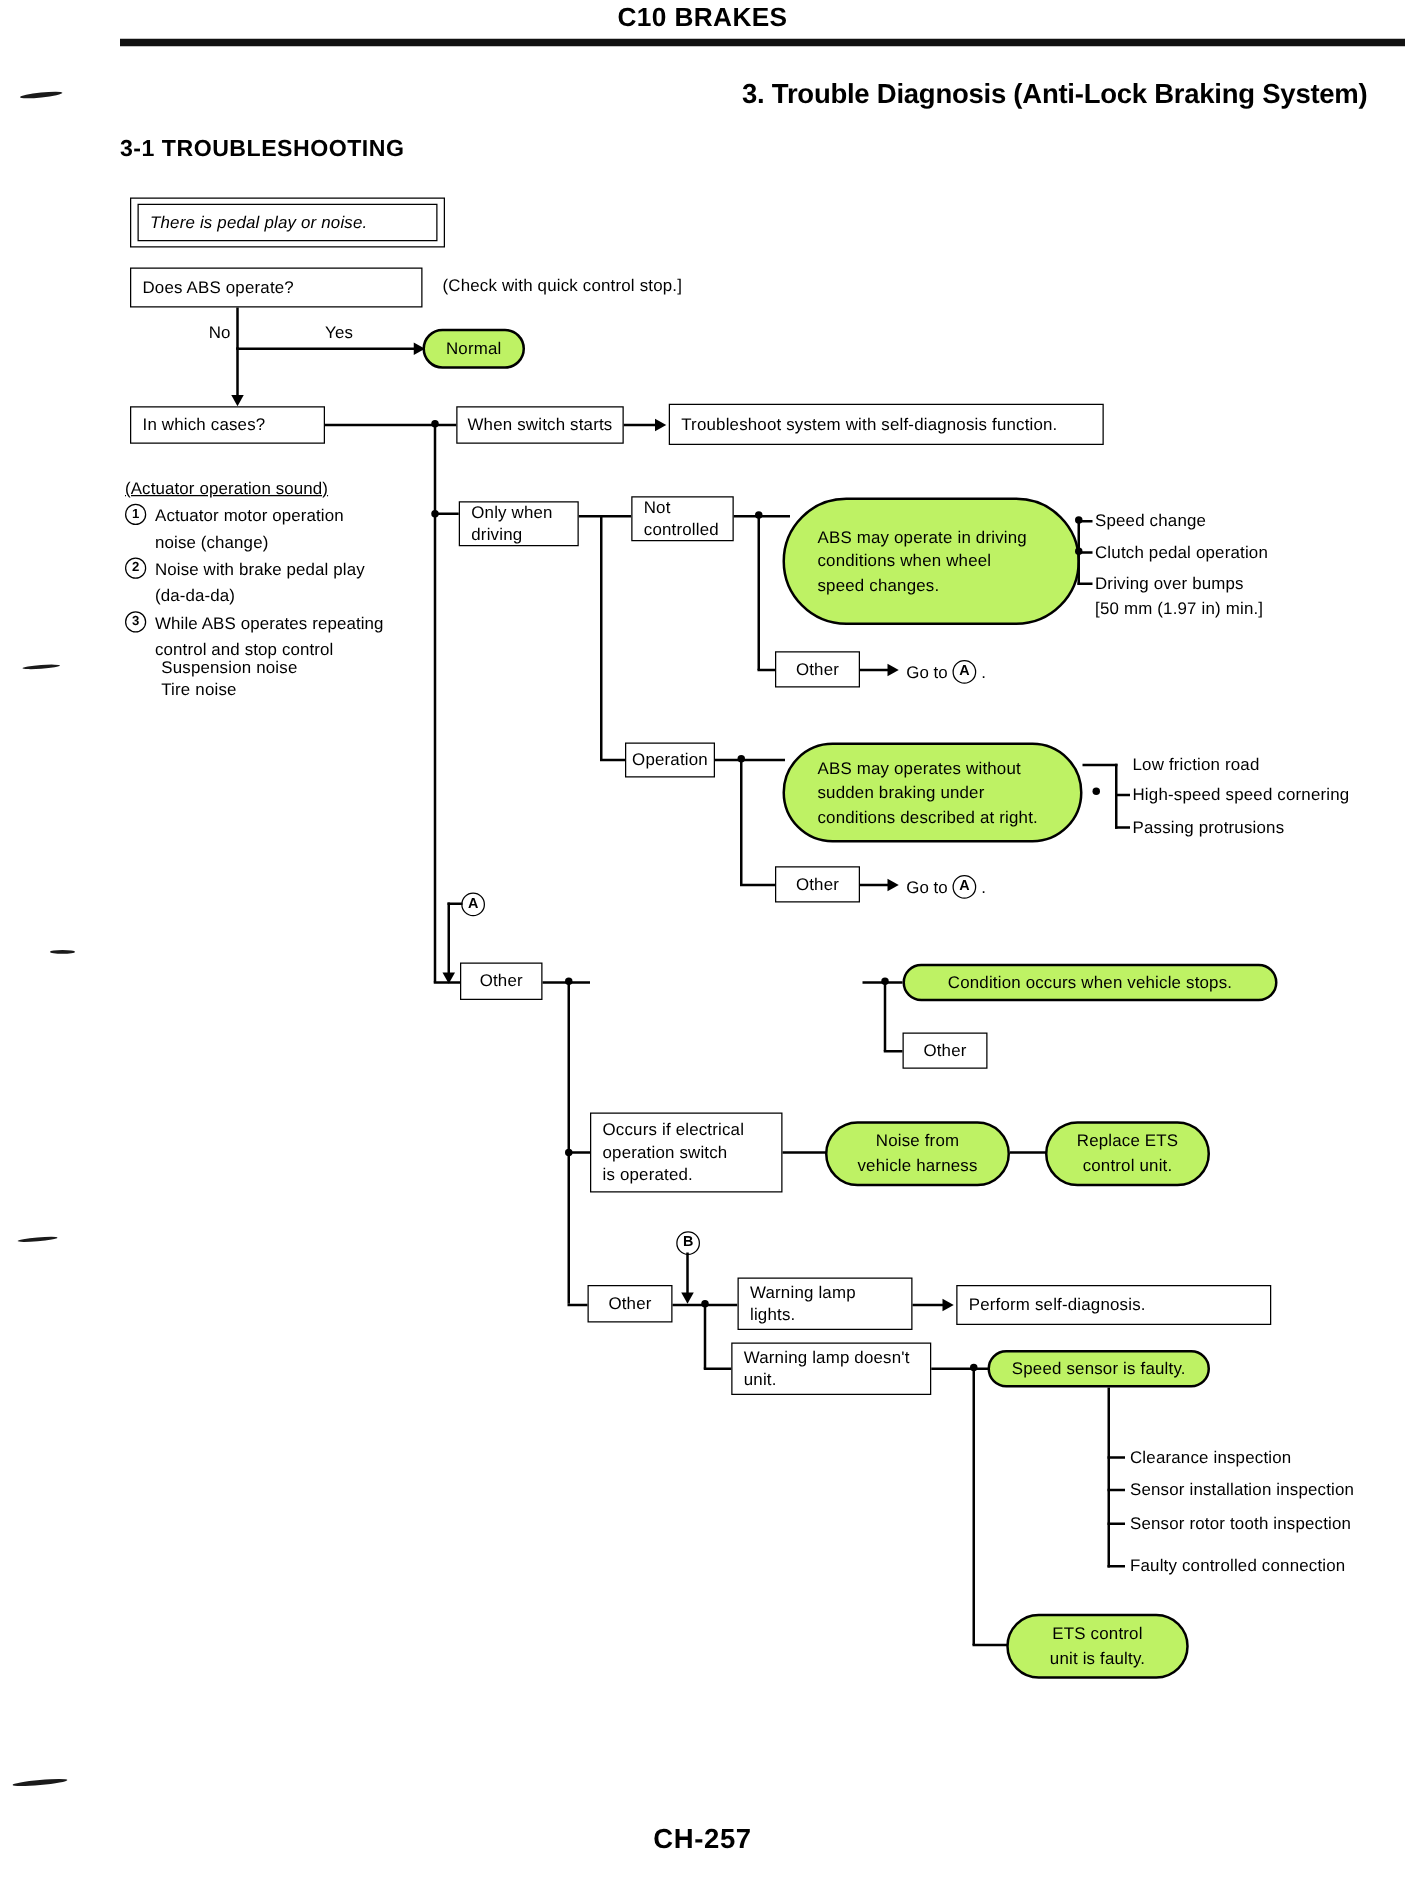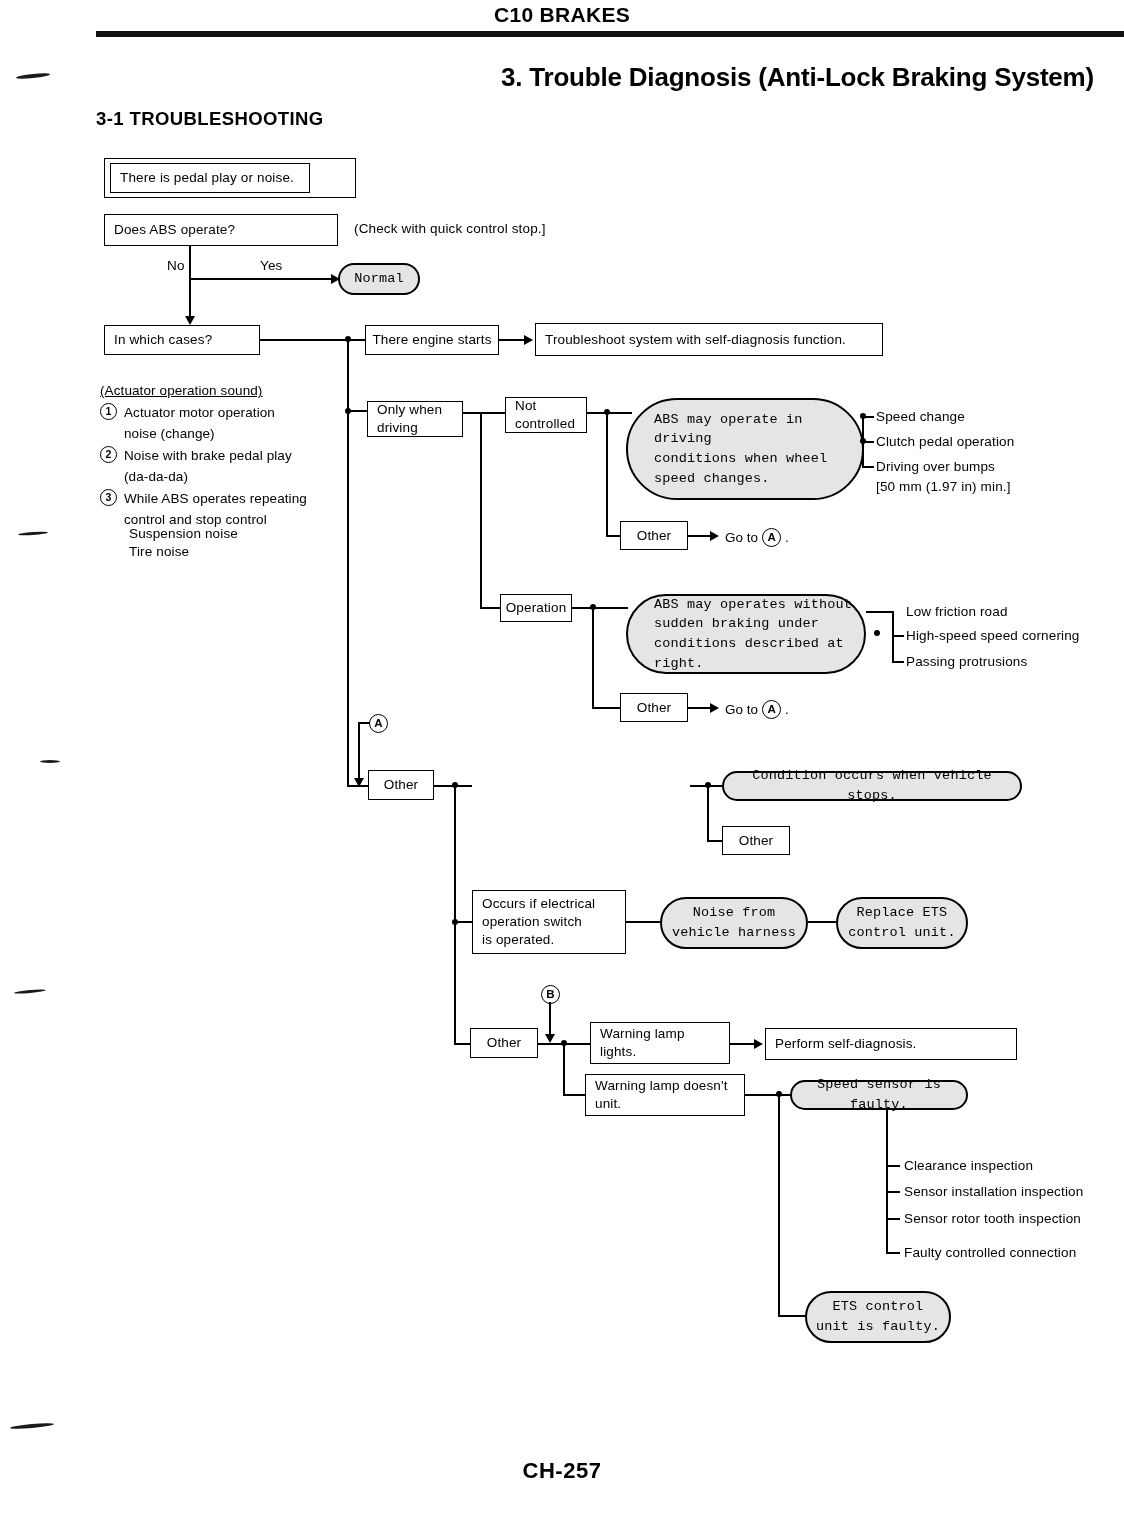--- a/index.html
+++ b/index.html
@@ -21,21 +21,21 @@
     position:absolute; left:0; top:3px; width:1124px;
     text-align:center;
     font-size:21px; font-weight:bold; letter-spacing:.3px;
   }
   .hdr-rule{
     position:absolute; left:96px; top:31px; width:1028px; height:6px;
     background:#111;
   }
   .section-title{
     position:absolute; right:30px; top:62px;
-    font-size:26px; font-weight:bold; letter-spacing:-.2px;
+    font-size:22px; font-weight:bold; letter-spacing:-.2px;
     white-space:nowrap;
   }
   .sub-title{
     position:absolute; left:96px; top:108px;
     font-size:18.5px; font-weight:bold; letter-spacing:.4px;
   }
   .footer{
     position:absolute; left:0; top:1458px; width:1124px;
     text-align:center; font-size:22px; font-weight:bold; letter-spacing:.5px;
   }
@@ -52,28 +52,27 @@
     display:flex; align-items:center;
     padding:0 9px;
     font-size:13.5px;
     line-height:1.32;
     letter-spacing:.15px;
   }
   .box.center{justify-content:center;padding:0 6px;}
   .pill{
     position:absolute;
     border:2px solid #000;
-    background:#e5e5e5;
+    background:#bef264;
     box-sizing:border-box;
     display:flex;align-items:center;justify-content:center;
     text-align:center;
     font-size:13.5px;
     line-height:1.45;
     letter-spacing:.15px;
-    font-family:Liberation Mono, monospace;
   }
   .pill.lefttext{justify-content:flex-start;text-align:left;padding-left:26px;}
   .txt{
     position:absolute;
     font-size:13.5px;
     line-height:1.45;
     letter-spacing:.15px;
     white-space:pre;
   }
   .hline{position:absolute;background:#000;height:2px;}
@@ -123,41 +122,41 @@
   <div class="section-title">3. Trouble Diagnosis (Anti-Lock Braking System)</div>
   <div class="sub-title">3-1 TROUBLESHOOTING</div>
 
   <div class="artifact" style="left:16px;top:74px;width:34px;height:4px;transform:rotate(-6deg);"></div>
   <div class="artifact" style="left:18px;top:532px;width:30px;height:3px;transform:rotate(-4deg);"></div>
   <div class="artifact" style="left:40px;top:760px;width:20px;height:3px;"></div>
   <div class="artifact" style="left:14px;top:990px;width:32px;height:3px;transform:rotate(-5deg);"></div>
   <div class="artifact" style="left:10px;top:1424px;width:44px;height:4px;transform:rotate(-5deg);"></div>
 
   <div class="doubleframe" style="left:104px;top:158px;width:252px;height:40px;"></div>
-  <div class="box" style="left:110px;top:163px;width:200px;height:30px;">There is pedal play or noise.</div>
+  <div class="box" style="left:110px;top:163px;width:240px;height:30px;font-style:italic;">There is pedal play or noise.</div>
 
   <div class="box" style="left:104px;top:214px;width:234px;height:32px;">Does ABS operate?</div>
   <div class="txt" style="left:354px;top:219px;">(Check with quick control stop.]</div>
 
   <div class="vline" style="left:189px;top:246px;height:33px;"></div>
   <div class="txt" style="left:167px;top:256px;">No</div>
   <div class="txt" style="left:260px;top:256px;">Yes</div>
   <div class="hline" style="left:189px;top:278px;width:144px;"></div>
   <div class="arrow-r" style="left:331px;top:274px;"></div>
   <div class="pill" style="left:338px;top:263px;width:82px;height:32px;border-radius:16px;">Normal</div>
 
   <div class="vline" style="left:189px;top:278px;height:42px;"></div>
   <div class="arrow-d" style="left:185px;top:316px;"></div>
   <div class="box" style="left:104px;top:325px;width:156px;height:30px;">In which cases?</div>
 
   <div class="hline" style="left:260px;top:339px;width:108px;"></div>
   <div class="vline" style="left:347px;top:339px;height:447px;"></div>
   <div class="dot" style="left:345px;top:336px;"></div>
 
-  <div class="box center" style="left:365px;top:325px;width:134px;height:30px;">There engine starts</div>
+  <div class="box center" style="left:365px;top:325px;width:134px;height:30px;">When switch starts</div>
   <div class="hline" style="left:499px;top:339px;width:29px;"></div>
   <div class="arrow-r" style="left:524px;top:335px;"></div>
   <div class="box" style="left:535px;top:323px;width:348px;height:33px;">Troubleshoot system with self-diagnosis function.</div>
 
   <div class="dot" style="left:345px;top:408px;"></div>
   <div class="hline" style="left:347px;top:410px;width:22px;"></div>
   <div class="box" style="left:367px;top:401px;width:96px;height:36px;">
     <span style="white-space:pre-line;">Only when
 driving</span>
   </div>

